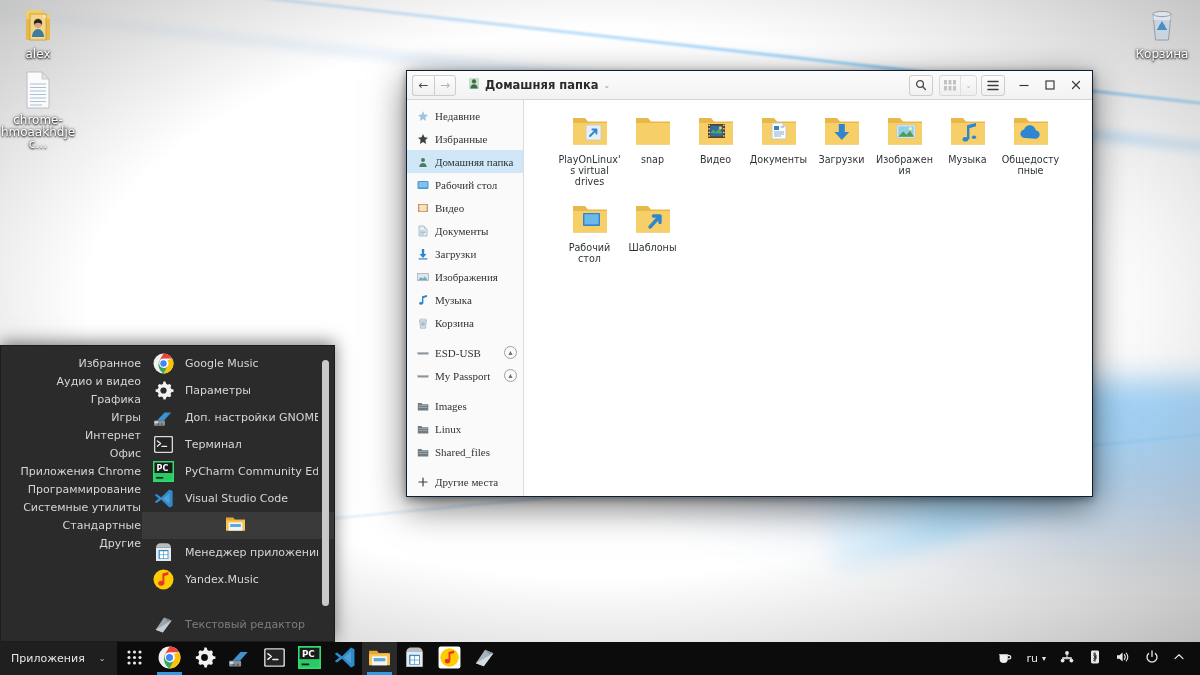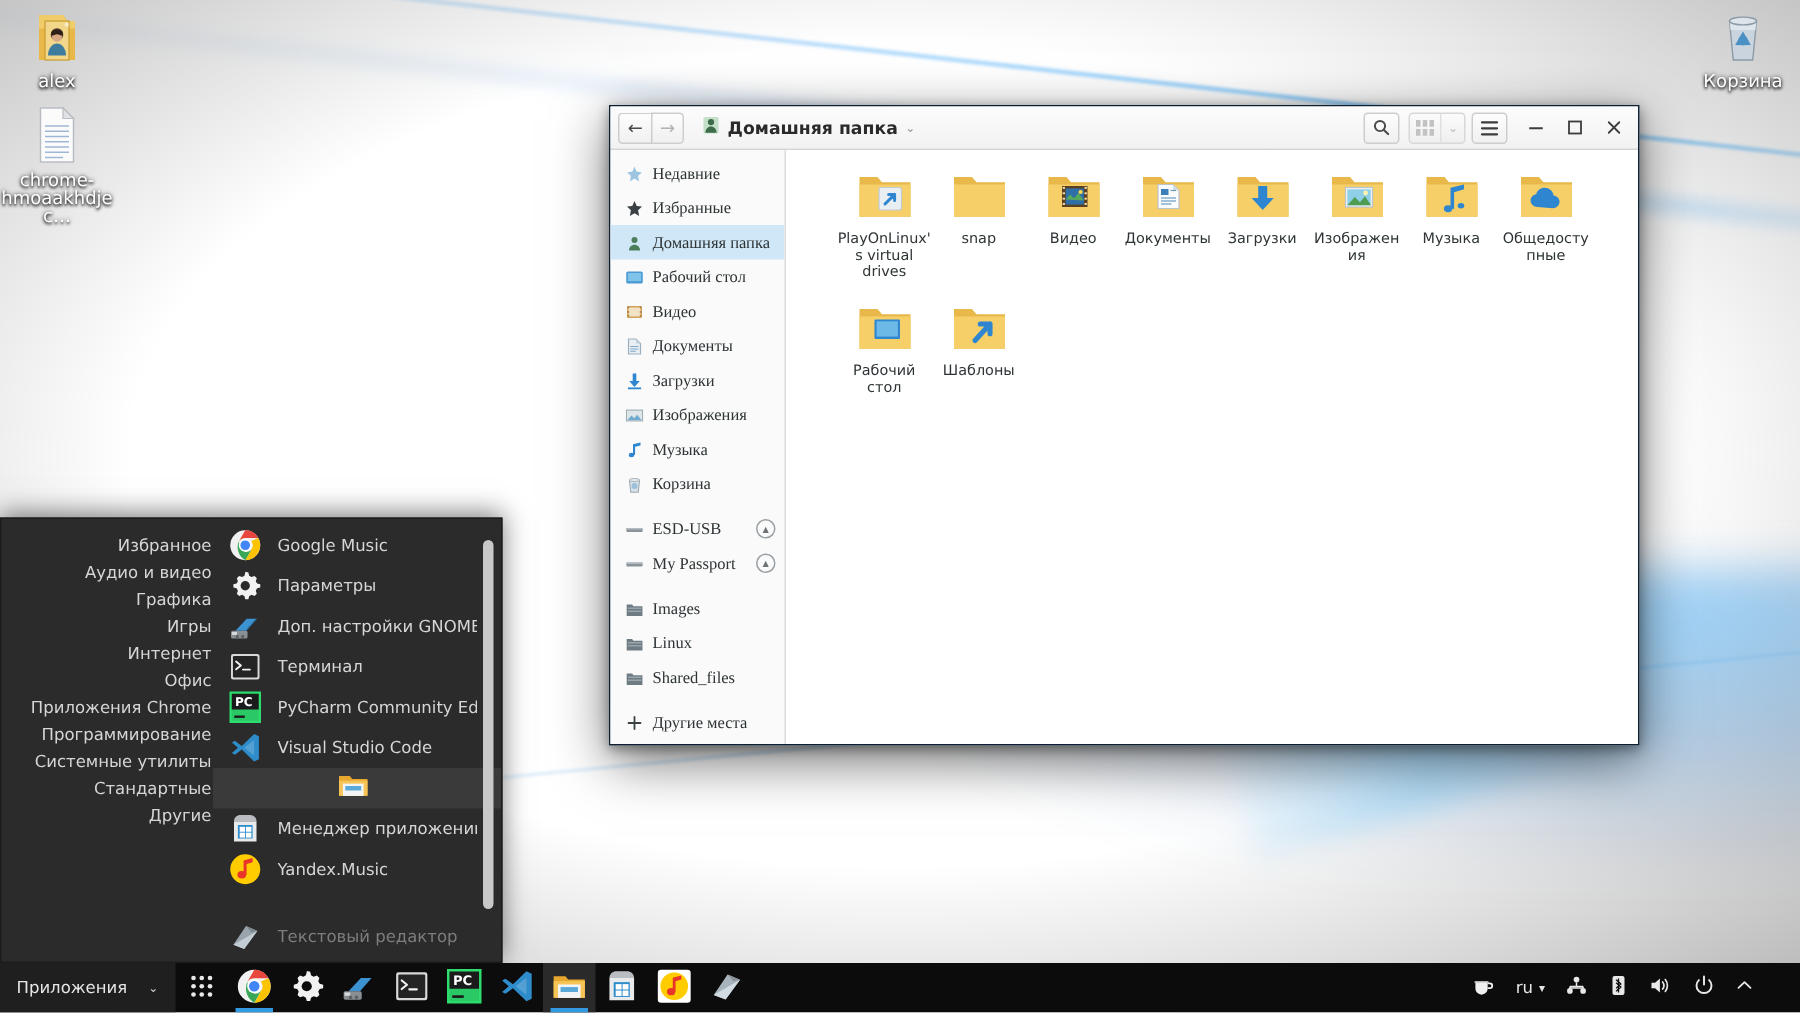--- a/index.html
+++ b/index.html
@@ -186,21 +186,21 @@
   .tb-ico {
     width: 35px; height: 33px; position: relative;
     display: flex; align-items: center; justify-content: center; cursor: default;
   }
   .tb-ico.active { background: #2a2a2a; }
   .tb-ico .run {
     position: absolute; bottom: 0; left: 5px; right: 5px; height: 3px;
     background: #3399e0;
   }
   #tb-spacer { flex: 1 1 auto; }
-  #tray { display: flex; align-items: center; gap: 0; padding-right: 24px; }
+  #tray { display: flex; align-items: center; gap: 0; padding-right: 8px; }
   .tray-item { padding: 0 7px; height: 33px; display: flex; align-items: center; gap: 4px; cursor: default; white-space: nowrap; }
   #clock { font-size: 11px; color: #ededed; }
 </style>
 </head>
 <body>
 
 <div id="desktop">
   <div class="streak streak-b"></div>
   <div class="streak streak-a"></div>
   <div class="streak streak-c"></div>

